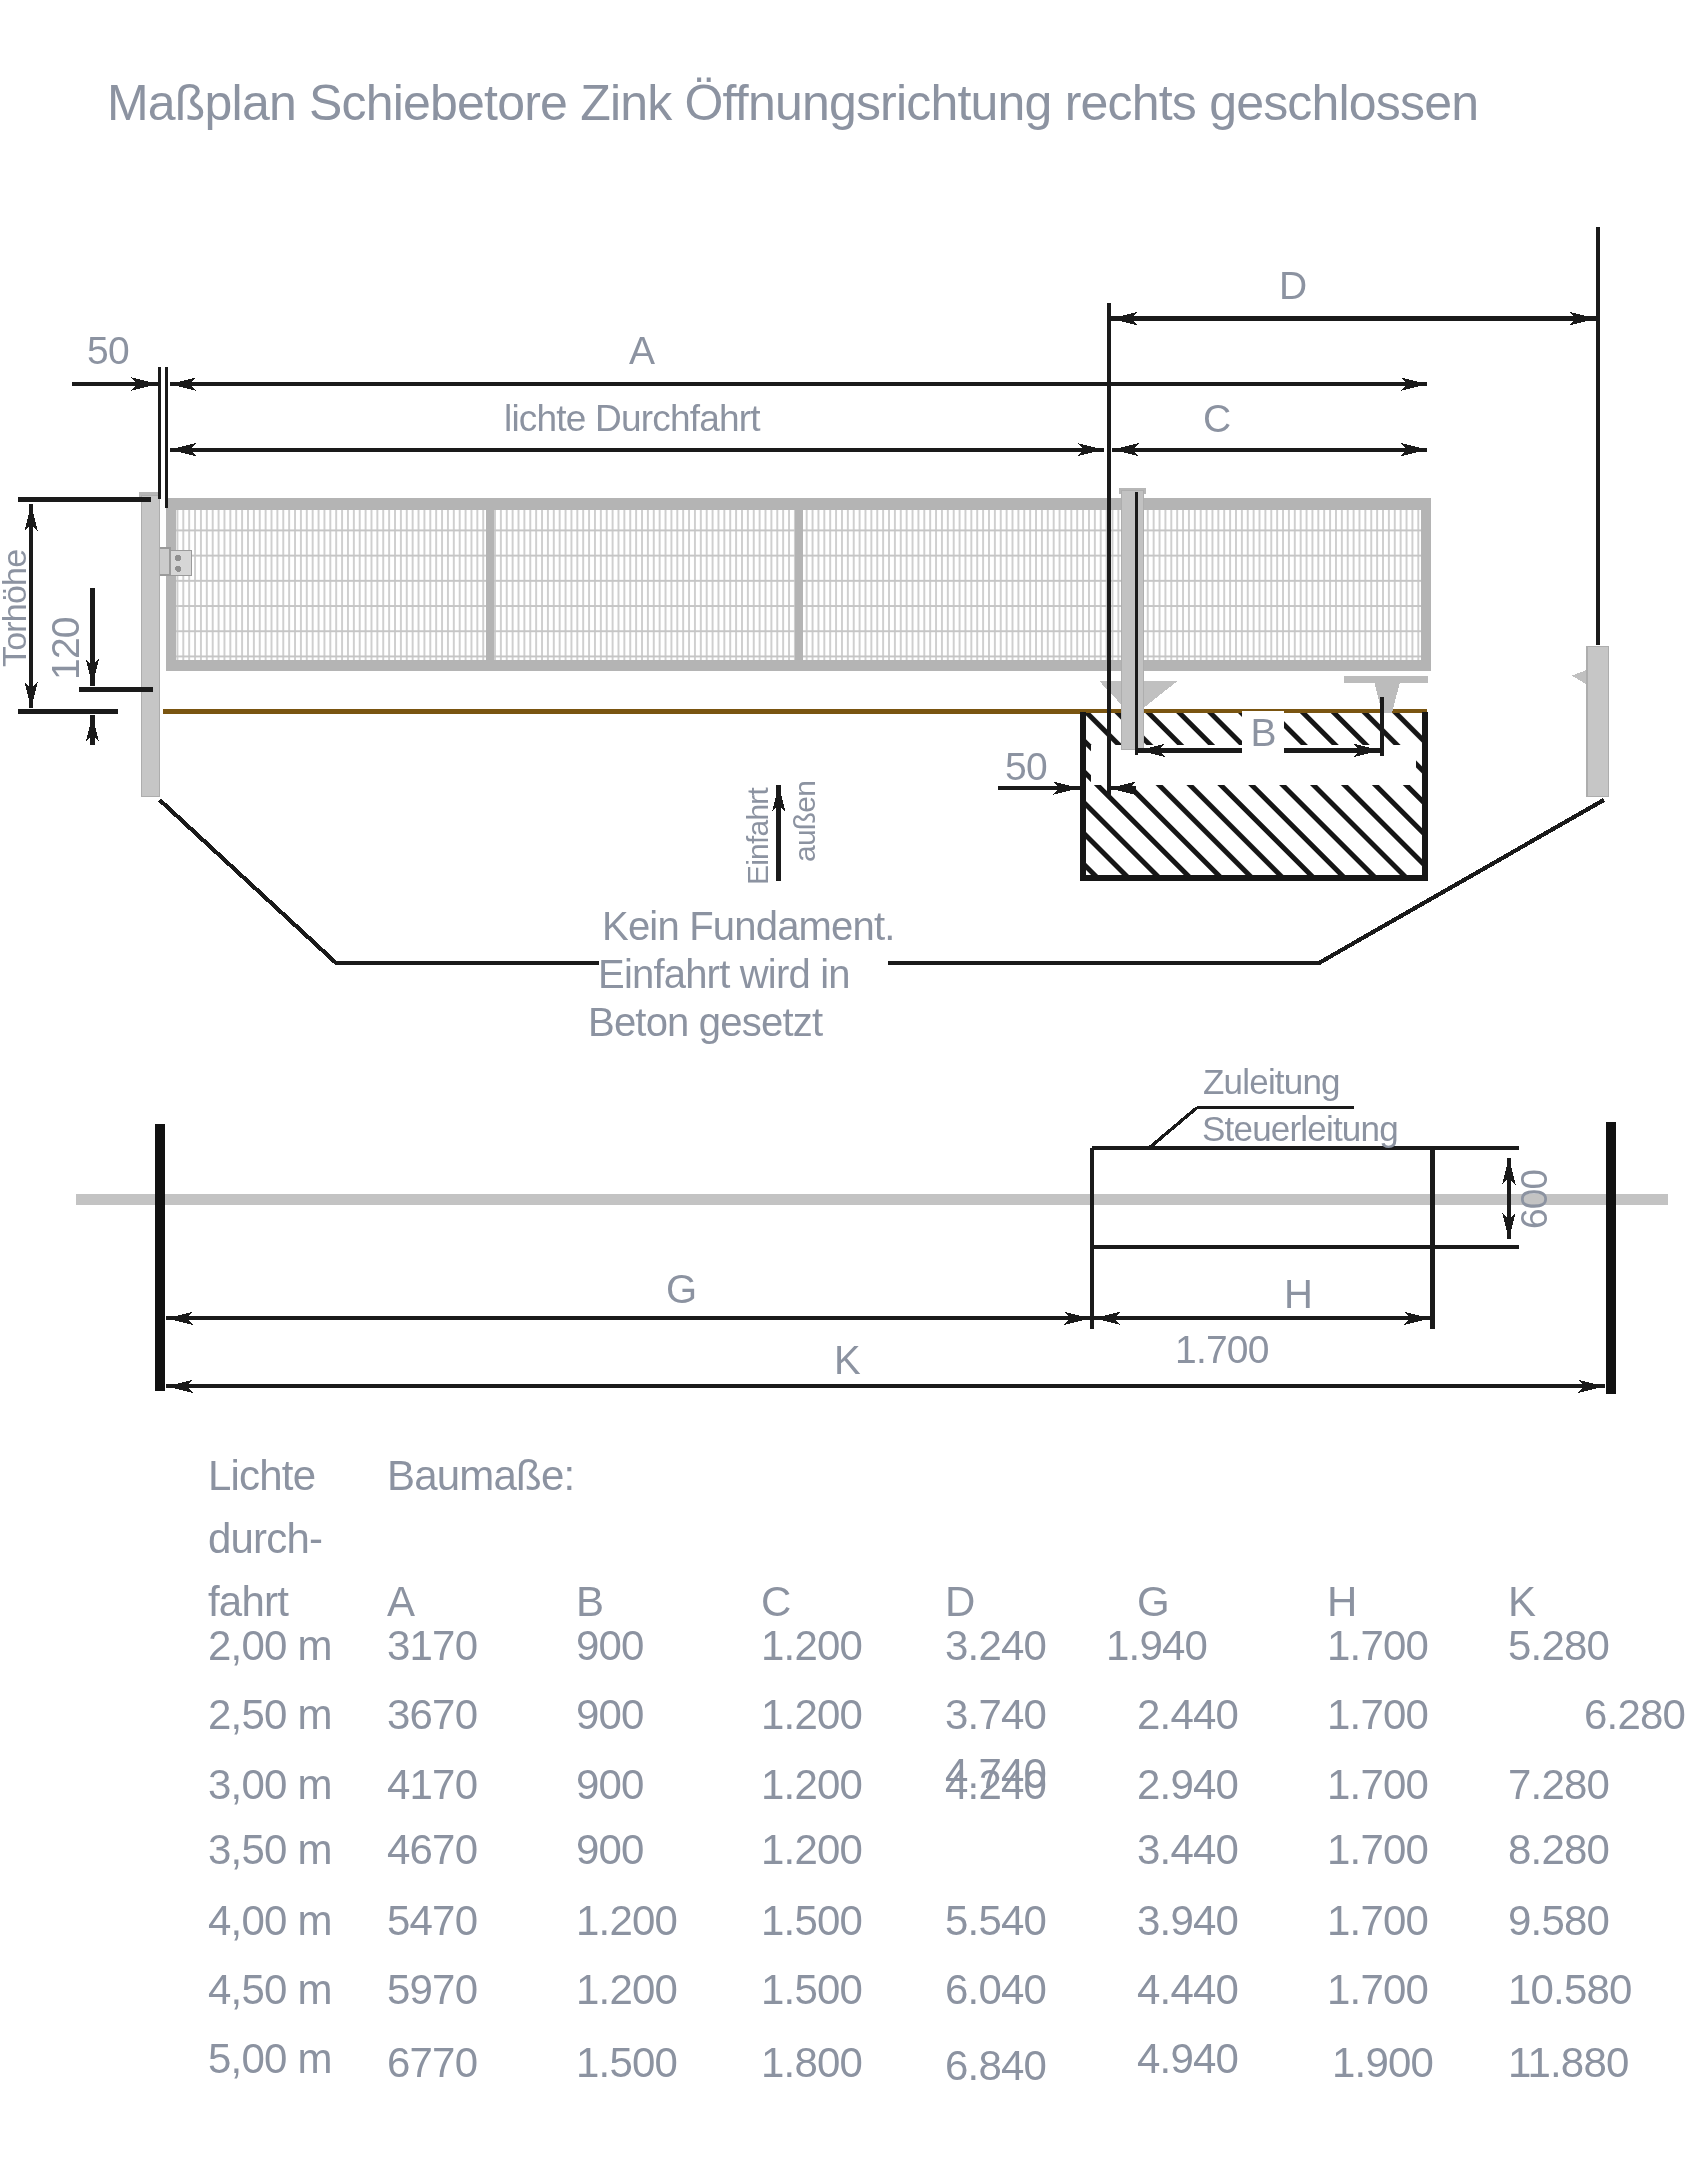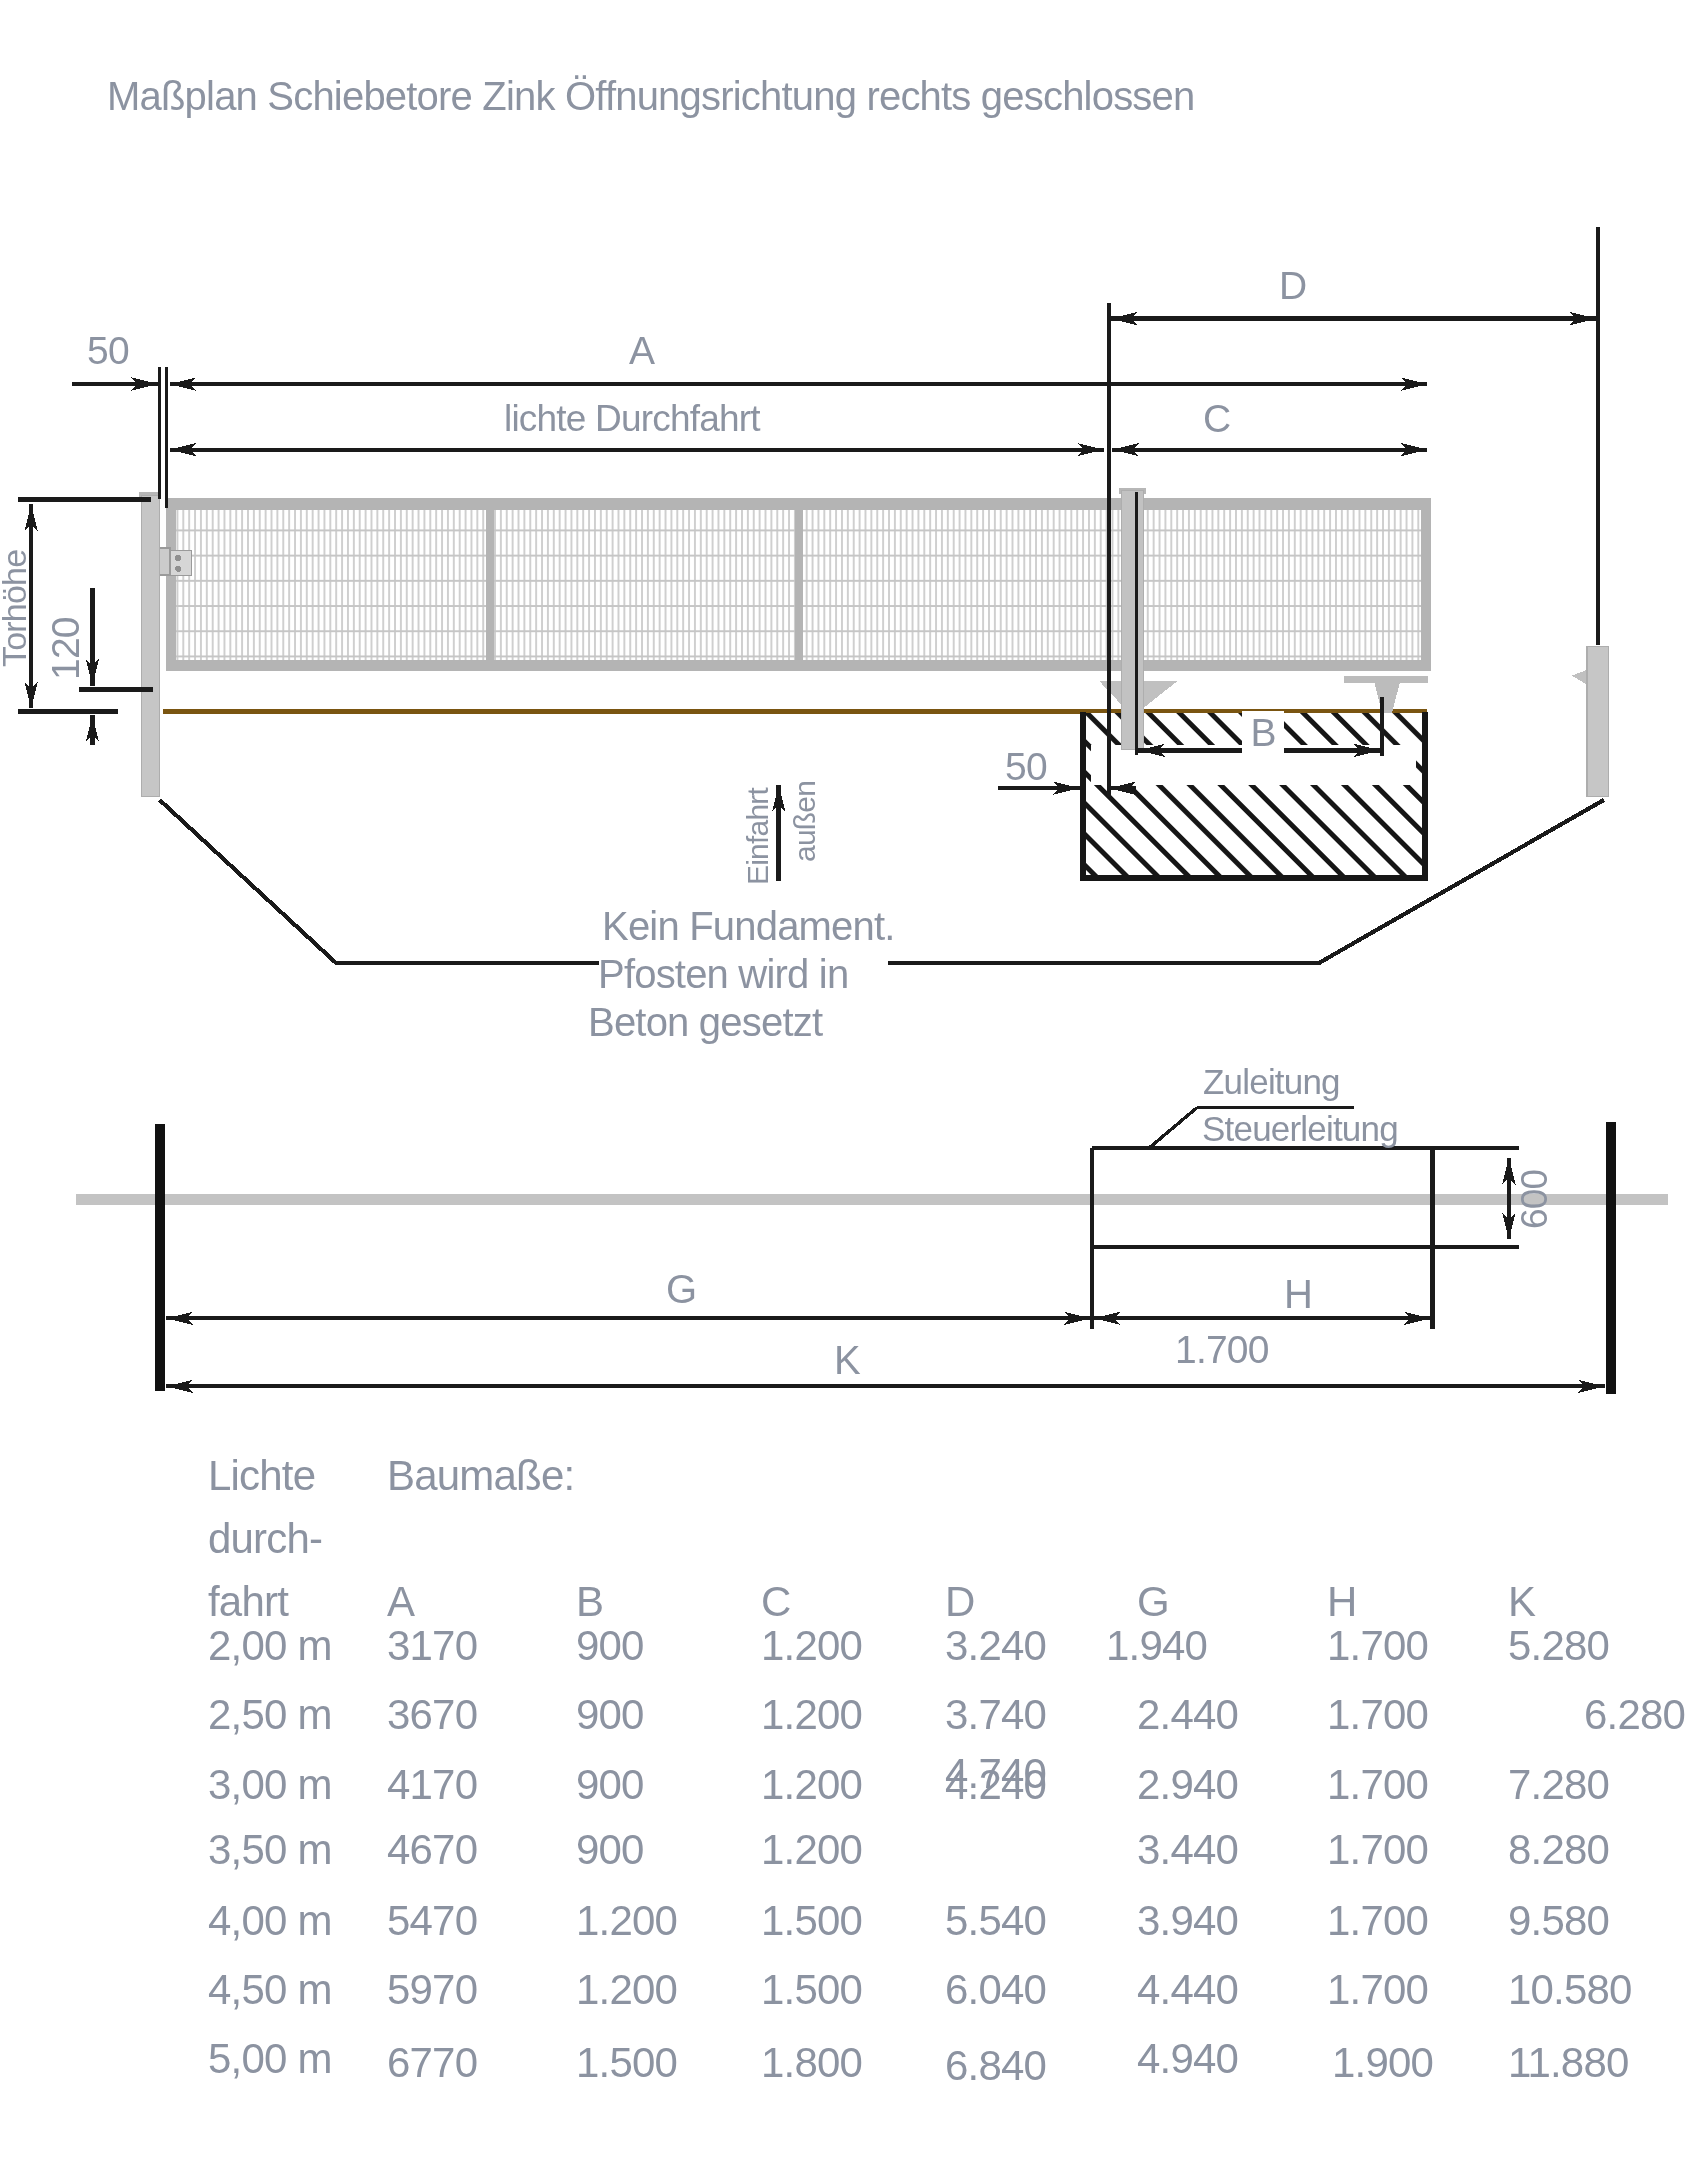--- a/index.html
+++ b/index.html
@@ -8,21 +8,21 @@
     --ground:#7a5511;
     --post:#c6c6c6;
     --rail:#b4b4b4;
     --band:#c3c3c3;
   }
   html,body{margin:0;padding:0;background:#fff;}
   #page{position:relative;width:1687px;height:2183px;background:#fff;overflow:hidden;
         font-family:"Liberation Sans","DejaVu Sans",sans-serif;color:var(--label);}
   #drawing{position:absolute;left:0;top:0;}
   .lbl{position:absolute;color:var(--label);white-space:nowrap;letter-spacing:-0.8px;}
-  .title{font-size:40px;letter-spacing:-0.8px;}
+  .title{font-size:50px;letter-spacing:-0.8px;}
   .dimletter{font-size:39px;}
   .vlabel{writing-mode:vertical-rl;transform:rotate(180deg);text-align:center;}
   .note-line{font-size:40px;}
   .bg-white{background:#fff;padding:0 8.4px;}
   .cell{position:absolute;font-size:42px;color:var(--label);white-space:nowrap;letter-spacing:-0.8px;}
 </style>
 </head>
 <body>
 
 <div id="page">
@@ -202,21 +202,21 @@
 
   <div class="lbl dimletter bg-white" style="left:1242px;top:711px;">B</div>
 
   <div class="lbl dimletter" style="left:1005px;top:745px;">50</div>
 
   <div class="lbl vlabel" style="left:741px;top:787px;height:99px;font-size:30px;">Einfahrt</div>
 
   <div class="lbl vlabel" style="left:788px;top:782px;height:80px;font-size:30px;">außen</div>
 
   <div class="lbl note-line" style="left:602px;top:904px;">Kein Fundament.</div>
-  <div class="lbl note-line" style="left:598px;top:952px;">Pfosten wird in</div>
+  <div class="lbl note-line" style="left:598px;top:952px;">Einfahrt wird in</div>
   <div class="lbl note-line" style="left:588px;top:1000px;">Beton gesetzt</div>
 
   <div class="lbl" style="left:1203px;top:1062px;font-size:35px;">Zuleitung</div>
   <div class="lbl" style="left:1202px;top:1109px;font-size:35px;">Steuerleitung</div>
 
   <div class="lbl vlabel" style="left:1514px;top:1163px;height:72px;font-size:37px;">600</div>
 
   <div class="lbl dimletter" style="left:666px;top:1267px;font-size:40px;">G</div>
   <div class="lbl dimletter" style="left:1284px;top:1272px;font-size:40px;">H</div>
   <div class="lbl" style="left:1175px;top:1328px;font-size:39px;">1.700</div>

